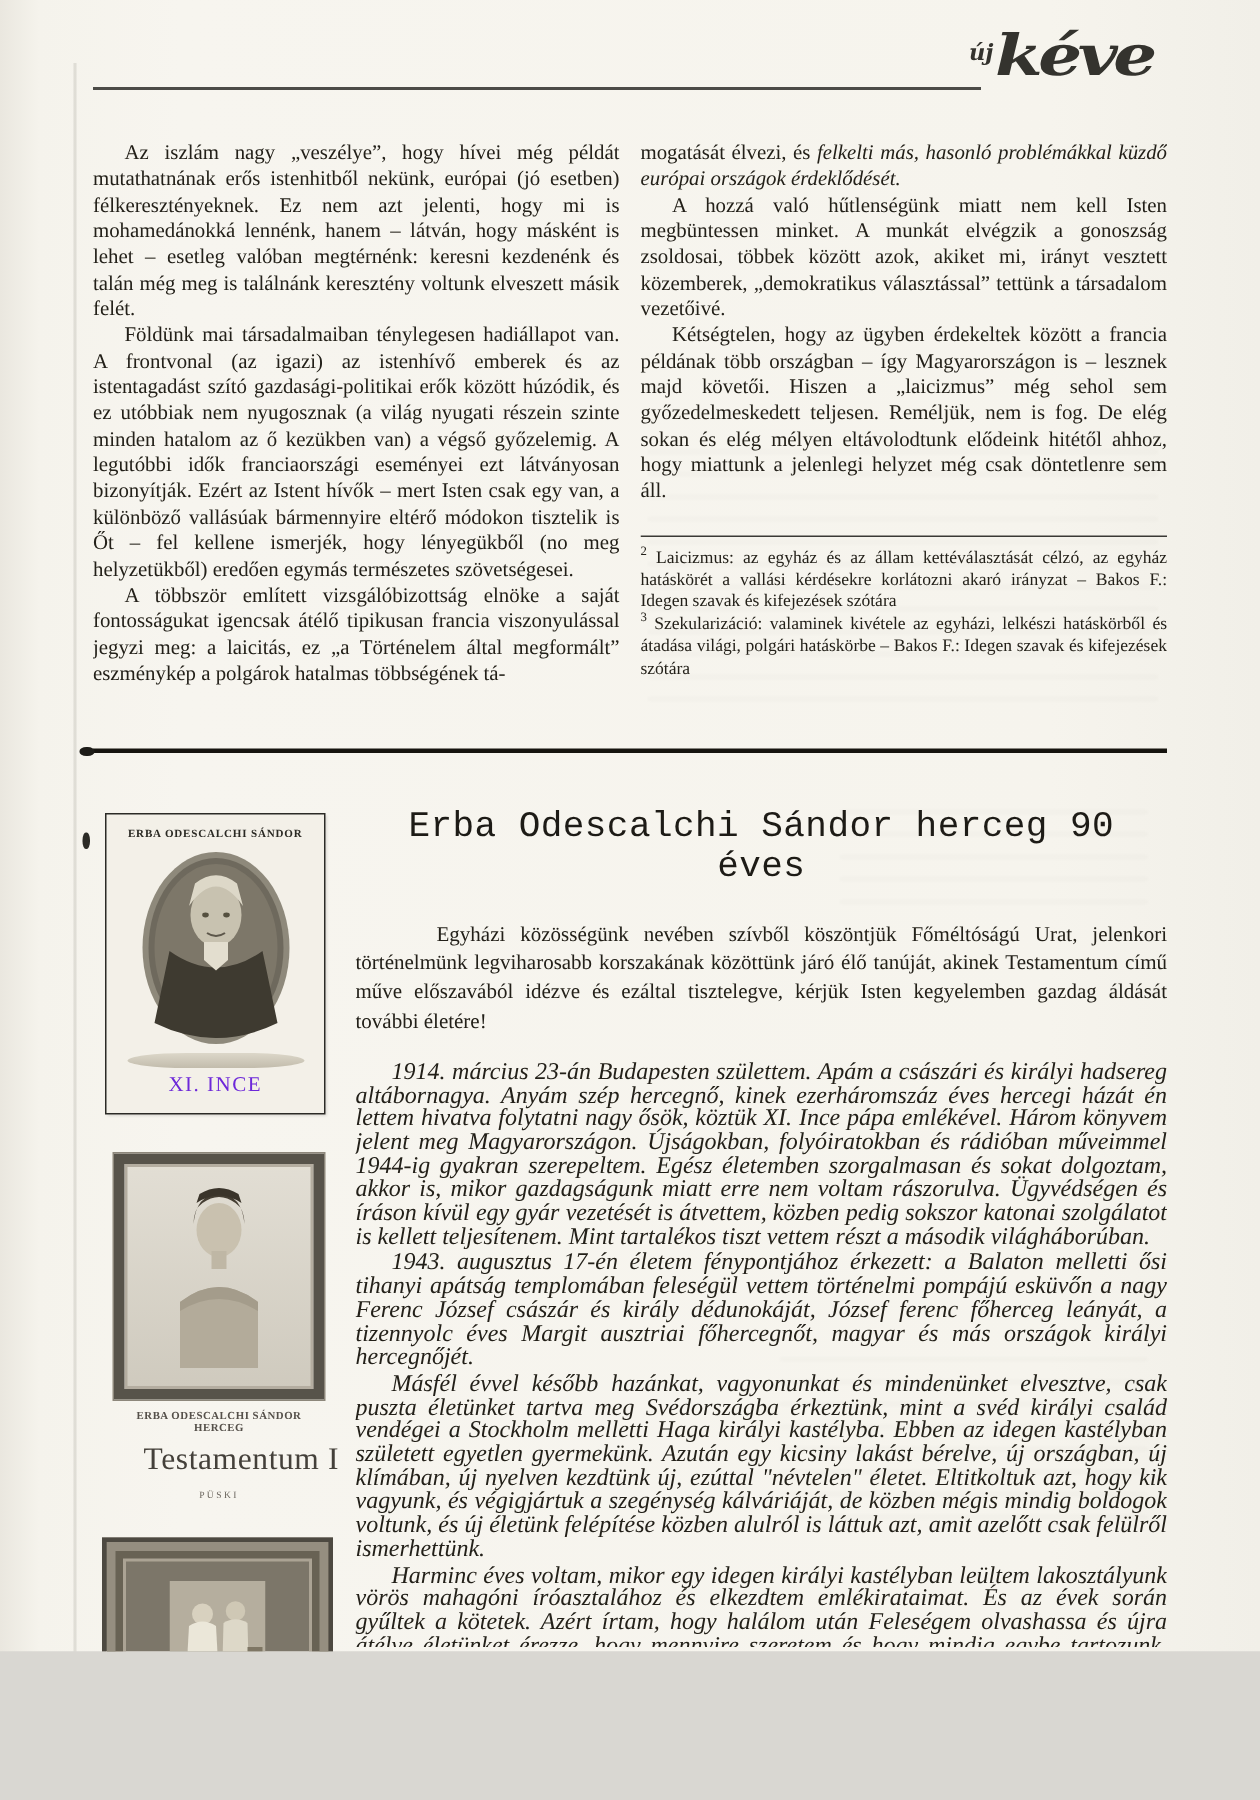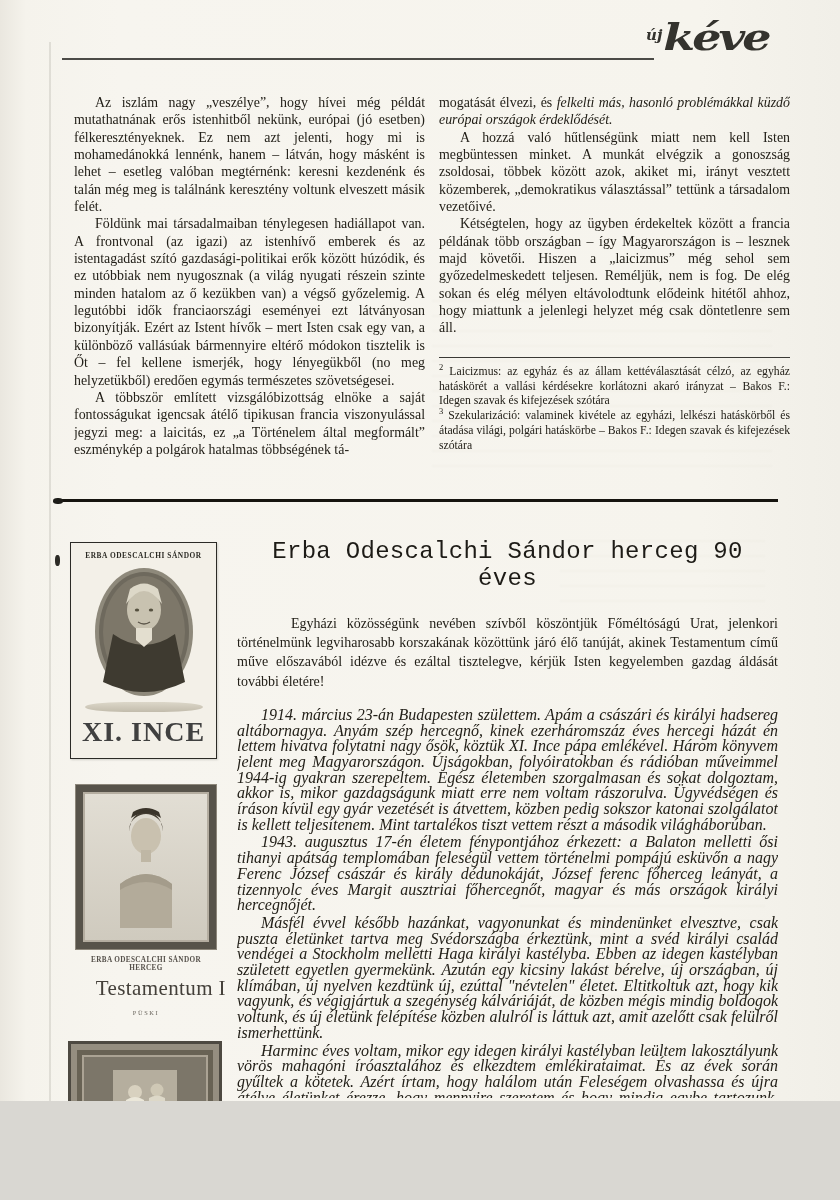--- a/index.html
+++ b/index.html
@@ -7,21 +7,21 @@
     position:relative;width:840px;height:1101px;margin:0 auto;overflow:hidden;
     background:linear-gradient(90deg,#eae7df 0px,#f5f3ec 26px,#f7f5ef 120px,#f6f4ed 700px,#f1efe8 840px);
     font-family:"Liberation Serif","DejaVu Serif",serif;color:#232019;
   }
   
   .header-rule{position:absolute;left:62px;top:58px;width:592px;height:2px;background:#4c4b47;}
   .logo{position:absolute;left:646px;top:18px;display:flex;align-items:flex-start;color:#34332e;}
   .logo-uj{font-family:"DejaVu Serif",serif;font-style:italic;font-weight:bold;font-size:15px;margin-top:8px;margin-right:1px;letter-spacing:0;}
   .logo-keve{font-family:"DejaVu Serif",serif;font-style:italic;font-weight:bold;font-size:46px;letter-spacing:-3px;line-height:1;transform:scaleY(.82);transform-origin:top left;}
   
-  .top-cols{position:absolute;left:74px;top:94px;width:716px;height:406px;display:flex;gap:14px;}
+  .top-cols{position:absolute;left:62px;top:94px;width:716px;height:406px;display:flex;gap:14px;}
   .col{width:351px;height:406px;overflow:hidden;text-align:justify;font-size:13.9px;line-height:17.35px;}
   .col p{margin:0;text-indent:21px;}
   .col p.cont{text-indent:0;}
   .fn-rule{border:0;border-top:1.6px solid #3a3935;margin:20px 0 7px 0;width:100%;}
   .fn{font-size:11.7px;line-height:14.8px;text-indent:0 !important;text-align:justify;margin:0;}
   .fn sup{font-size:8.5px;line-height:0;}
   
   .section-divider{position:absolute;left:62px;top:499px;width:716px;height:2.6px;background:#16140f;}
   
   .article{position:absolute;left:62px;top:512px;width:716px;height:586px;display:flex;}
@@ -29,21 +29,21 @@
   .content{flex:1;overflow:hidden;}
   .article-title{font-size:24px;font-weight:400;letter-spacing:.3px;text-align:center;margin:26px 0 22px 0;color:#1d1b16;font-family:Liberation Mono, monospace;}
   .intro{font-size:14px;line-height:19.2px;text-align:justify;text-indent:54px;margin:0 0 16px 0;}
   .bodyp{font-size:16px;line-height:15.7px;text-align:justify;text-indent:24px;margin:0 0 2px 0;font-style:italic;}
   
   .cover{position:relative;}
   .cover1{width:137px;margin:30px 0 0 8px;border:1.6px solid #2b2a26;background:#f3f0e8;padding:8px 4px 10px 4px;text-align:center;box-shadow:1px 1px 2px rgba(0,0,0,.15);}
   .c1-label{font-size:8px;font-weight:bold;letter-spacing:.6px;color:#2a2923;white-space:nowrap;transform:scale(.92);}
   .c1-ovalwrap{margin:6px auto 4px auto;width:102px;height:132px;}
   .c1-banner{margin:0 auto;width:118px;height:10px;background:linear-gradient(180deg,#dcd7c9,#c2bcac);border-radius:40%/60%;}
-  .c1-title{font-size:28px;font-weight:bold;letter-spacing:1px;margin-top:4px;color:#404040;}
+  .c1-title{font-size:14px;font-weight:normal;letter-spacing:1px;margin-top:4px;color:#6d28d9;}
   .cover2{width:160px;margin:26px 0 0 4px;text-align:center;}
   .c2-frame{width:126px;height:150px;margin:0 auto;border:7px solid #57534a;outline:1px solid #8d877b;background:linear-gradient(180deg,#e2ded4,#cfcabe);box-shadow:inset 0 0 0 2px #b4ada0;}
   .cover-author{margin-top:6px;font-size:8px;font-weight:bold;letter-spacing:.4px;color:#55504a;line-height:9px;transform:scale(.9);}
   .cover-title{font-size:21px;letter-spacing:.4px;color:#44403a;margin-top:3px;text-align:right;}
   .cover-pub{font-size:8px;letter-spacing:2px;color:#6a655d;margin-top:7px;transform:scale(.8);}
   .cover3{width:166px;margin:24px 0 0 0;text-align:center;}
   .c3-frame{width:148px;height:136px;margin:0 auto;background:#7c7669;border:3px solid #4d4941;display:flex;align-items:center;justify-content:center;box-shadow:inset 0 0 0 6px #958e80,inset 0 0 0 11px #686254,inset 0 0 0 13px #aba394;}
   
   .footer-rule{position:absolute;left:62px;top:1102px;width:716px;height:5px;border-top:2.2px solid #1c1a15;border-bottom:1.2px solid #1c1a15;}
   .footer-left{position:absolute;left:62px;top:1120px;font-style:italic;font-size:13.5px;color:#33312b;}

